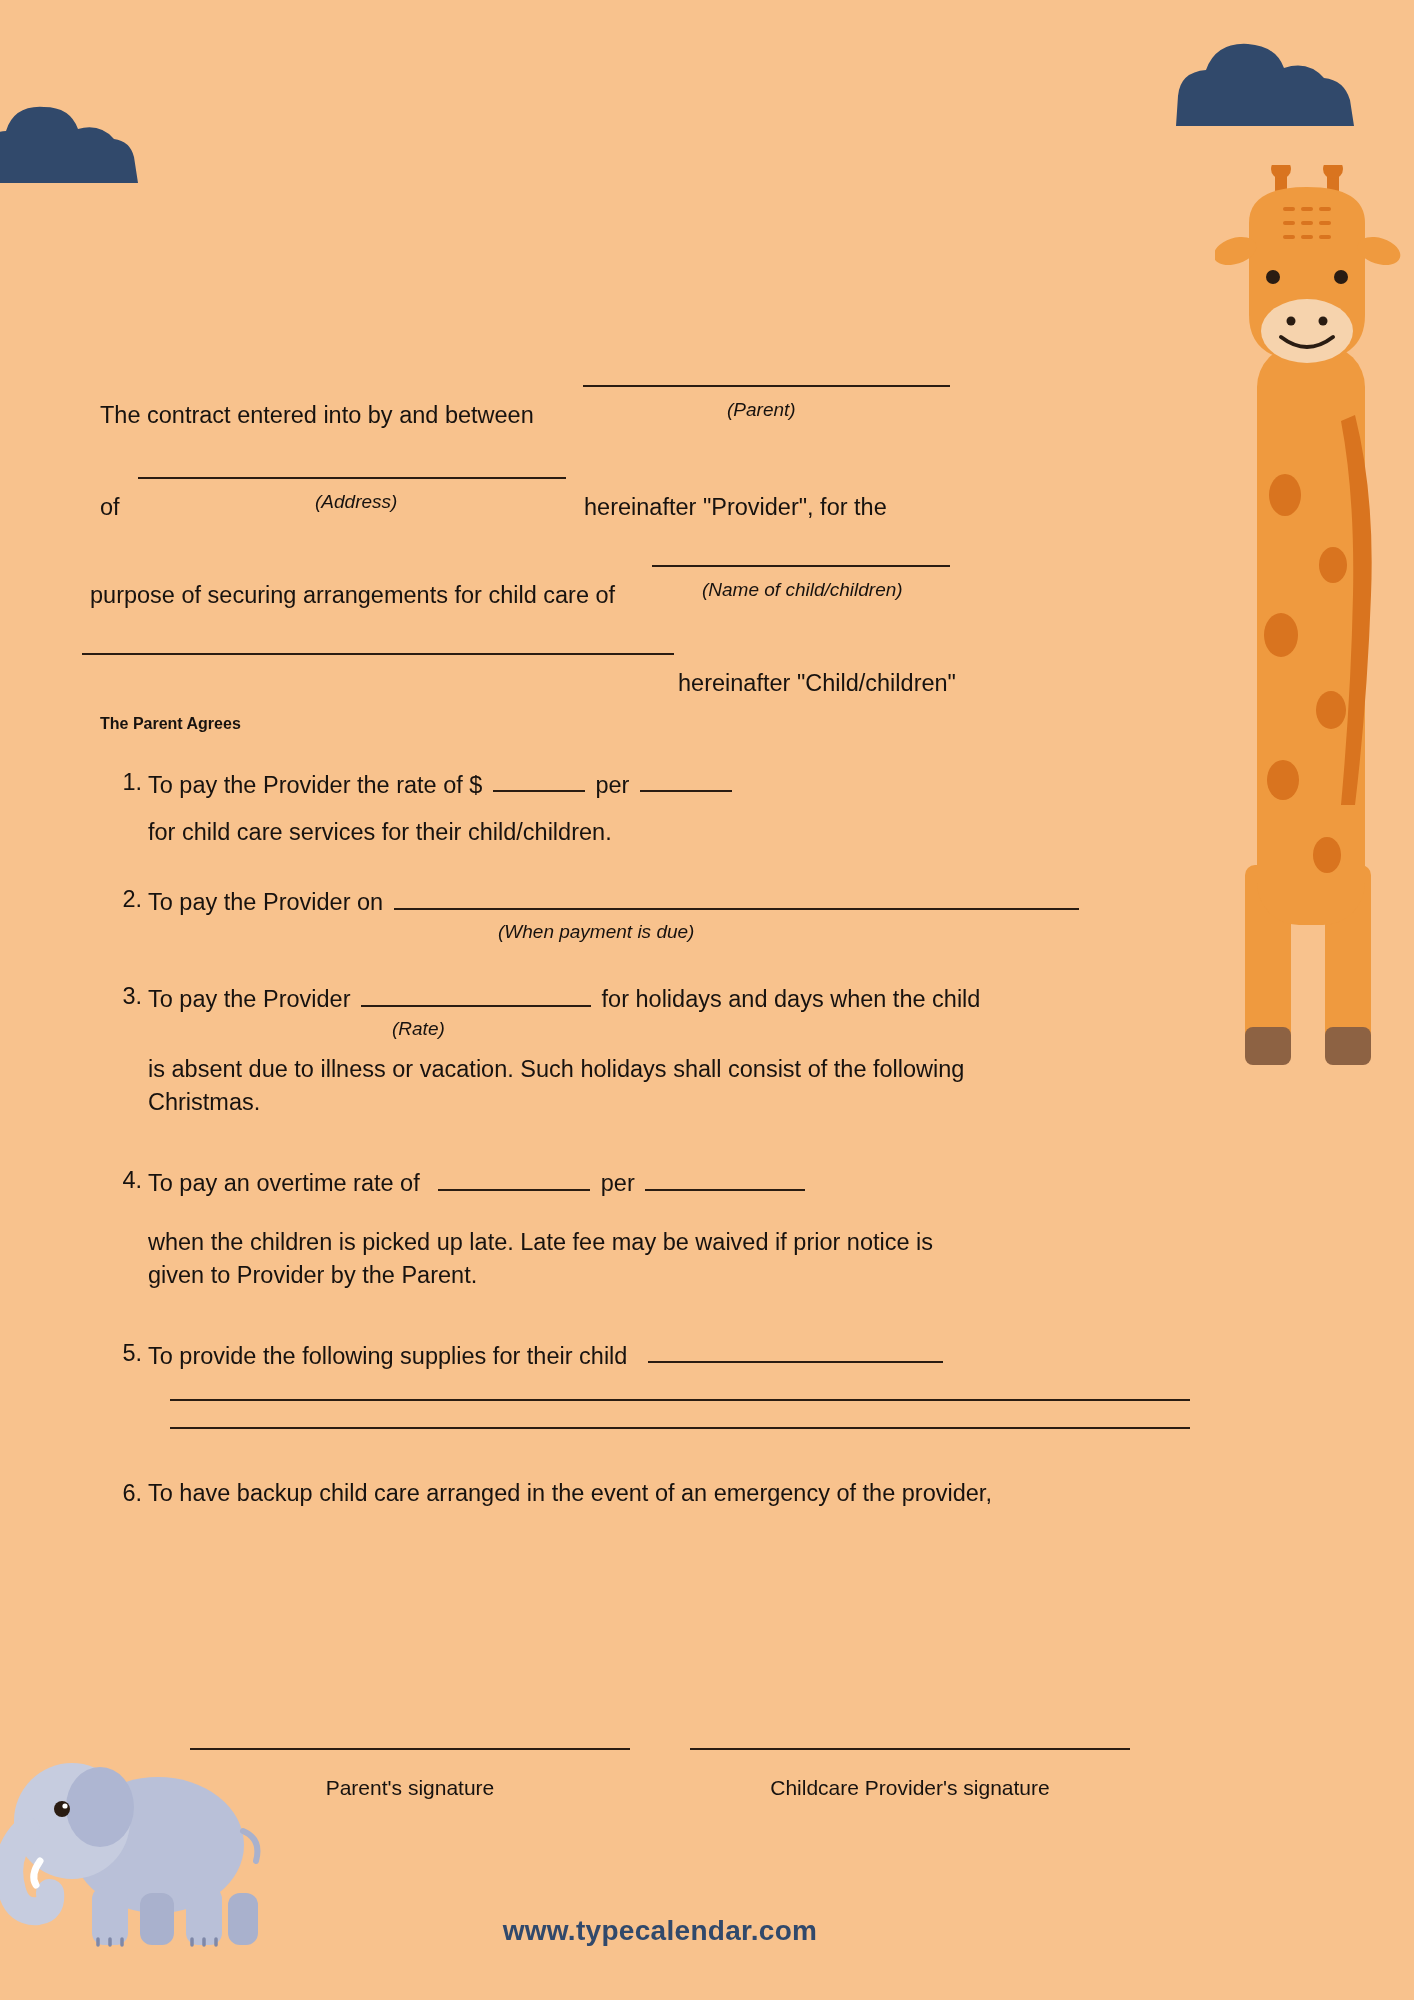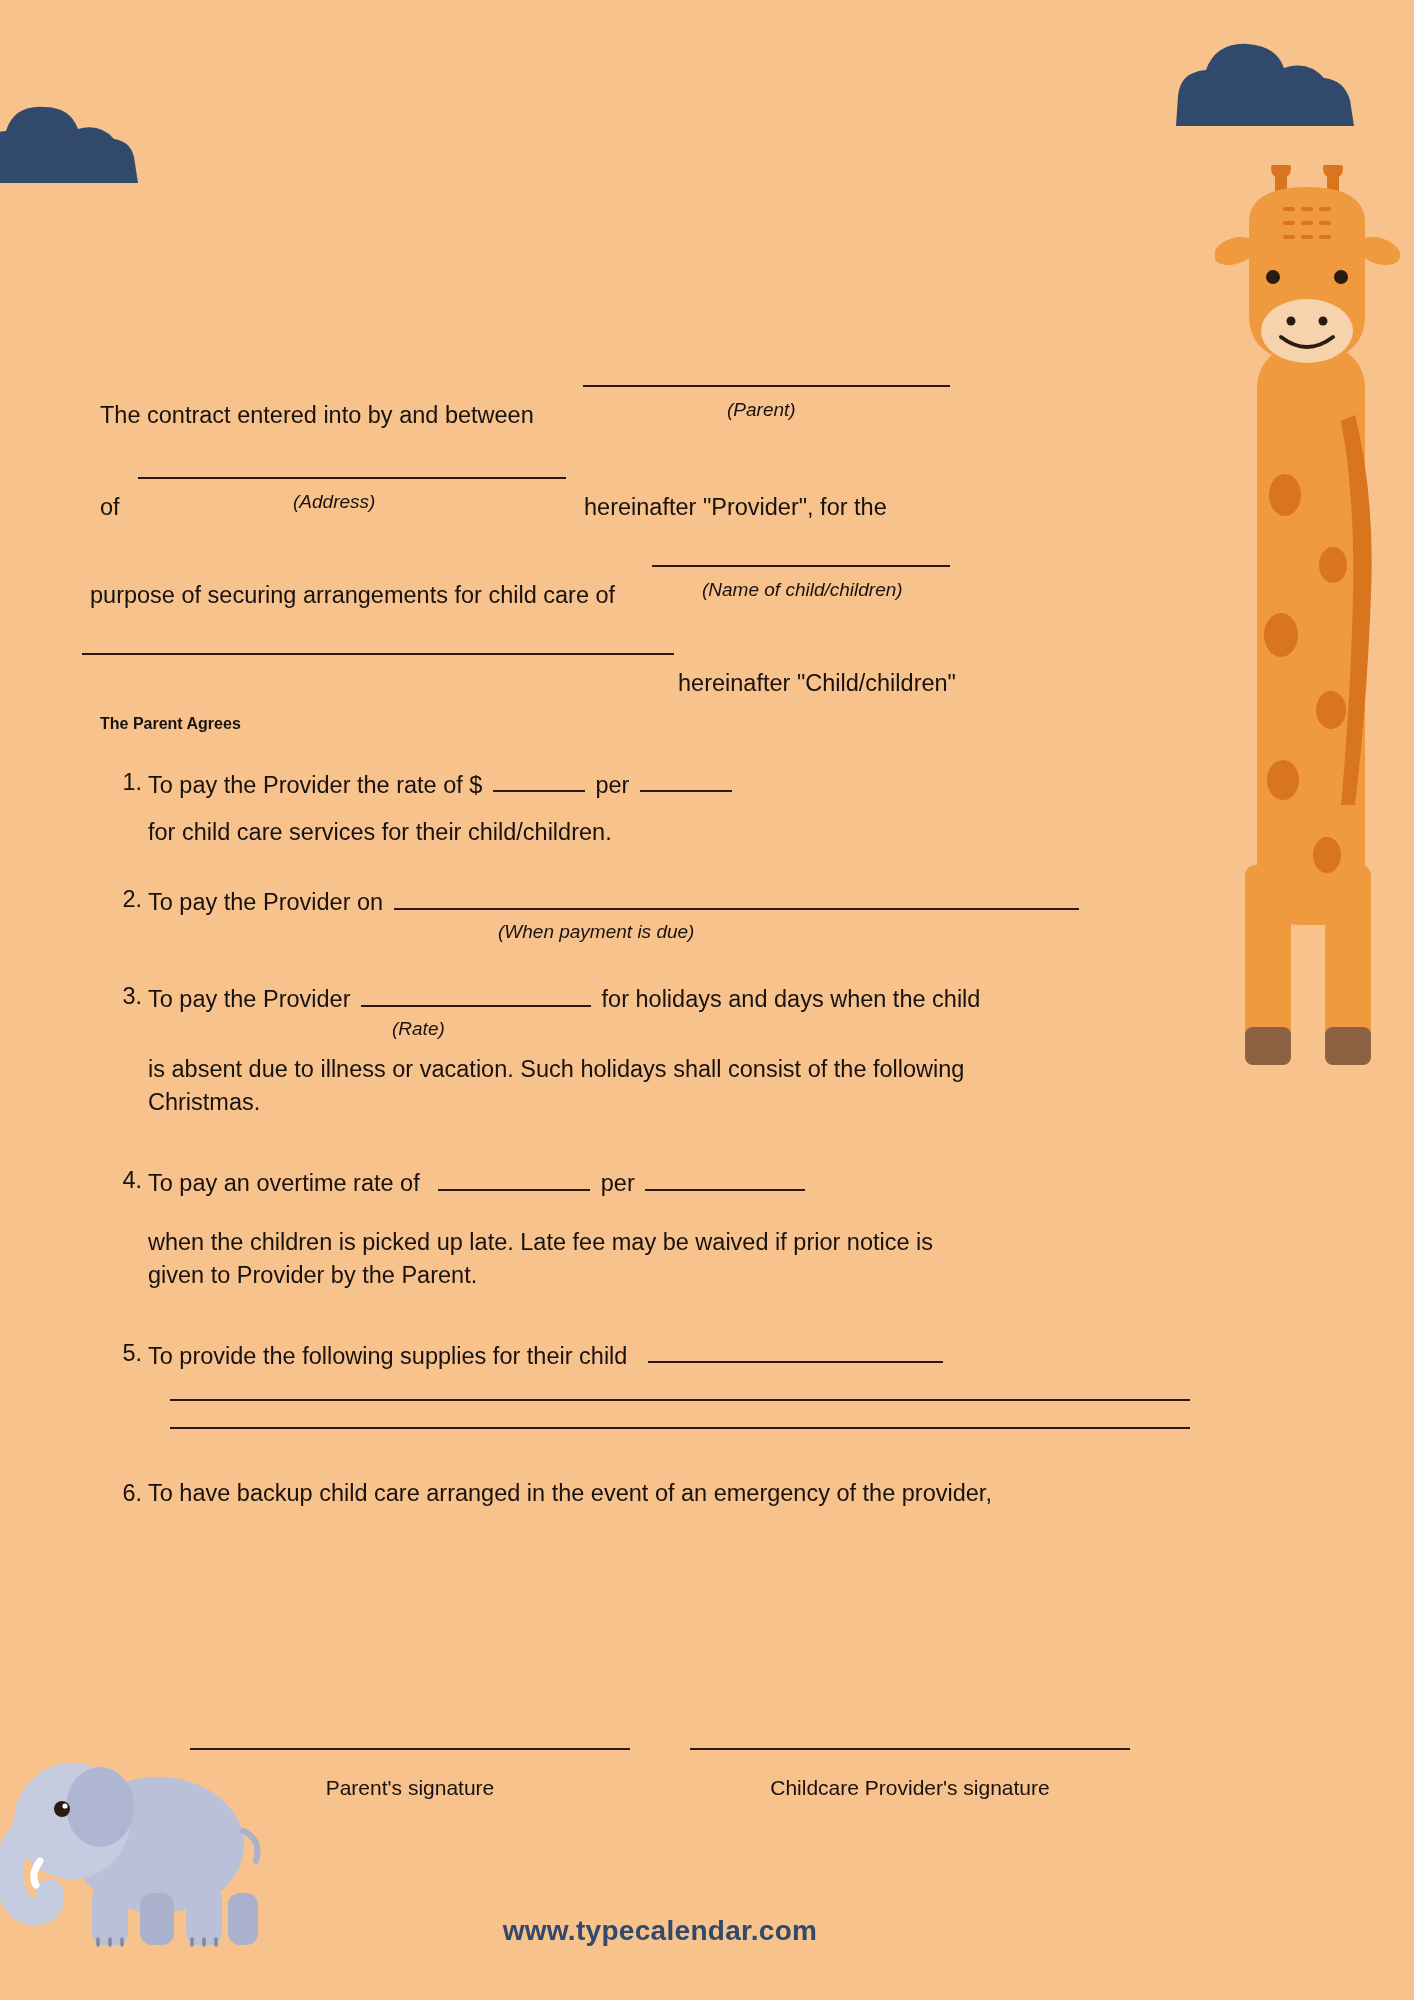--- a/index.html
+++ b/index.html
@@ -242,21 +242,21 @@
     <div class="caption-row">
       <span style="left:627px;">(Parent)</span>
     </div>
 
     <div class="intro-line" style="height:42px; margin-top:26px;">
       <span class="txt" style="left:0;">of</span>
       <span class="rule" style="left:38px; top:30px; width:428px;"></span>
       <span class="txt" style="left:484px;">hereinafter "Provider", for the</span>
     </div>
     <div class="caption-row">
-      <span style="left:193px;">(Address)</span>
+      <span style="left:215px;">(Address)</span>
     </div>
 
     <div class="intro-line" style="height:42px; margin-top:22px;">
       <span class="txt" style="left:-10px;">purpose of securing arrangements for child care of</span>
       <span class="rule" style="left:552px; top:30px; width:298px;"></span>
     </div>
     <div class="caption-row">
       <span style="left:602px;">(Name of child/children)</span>
     </div>
 

